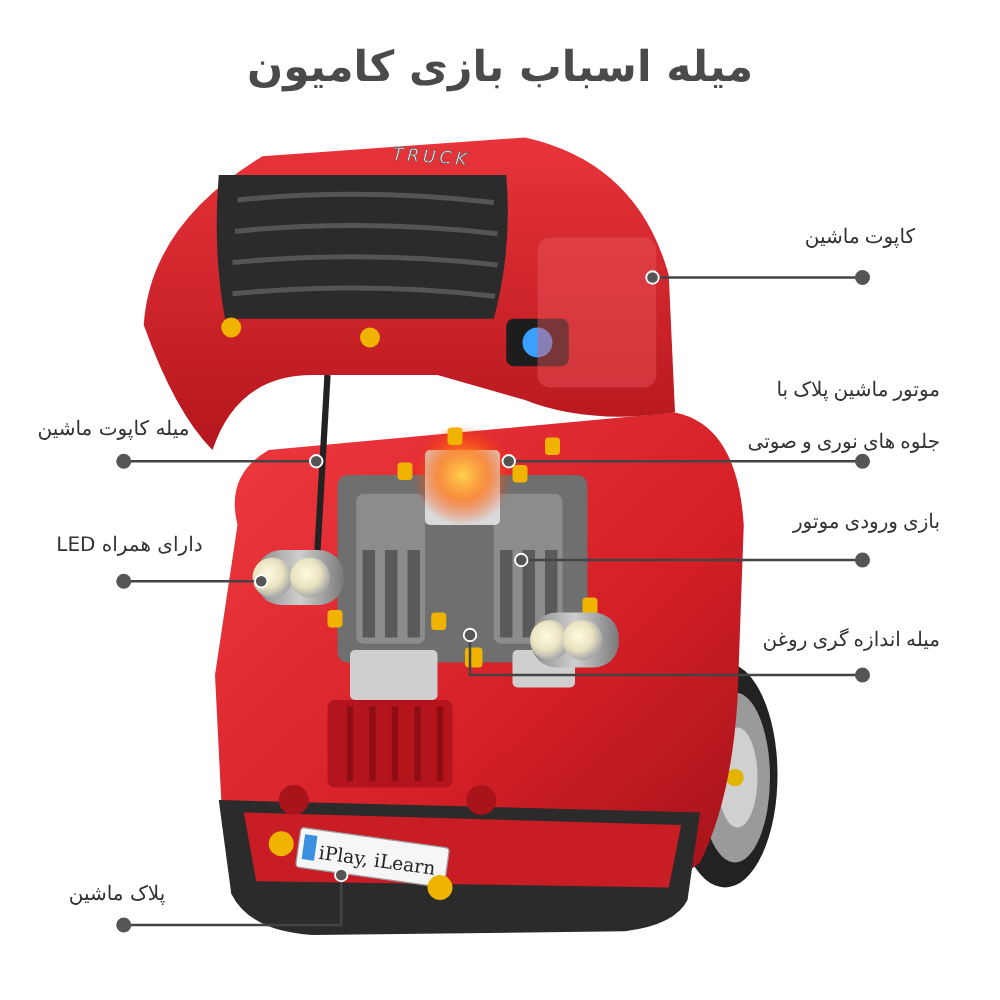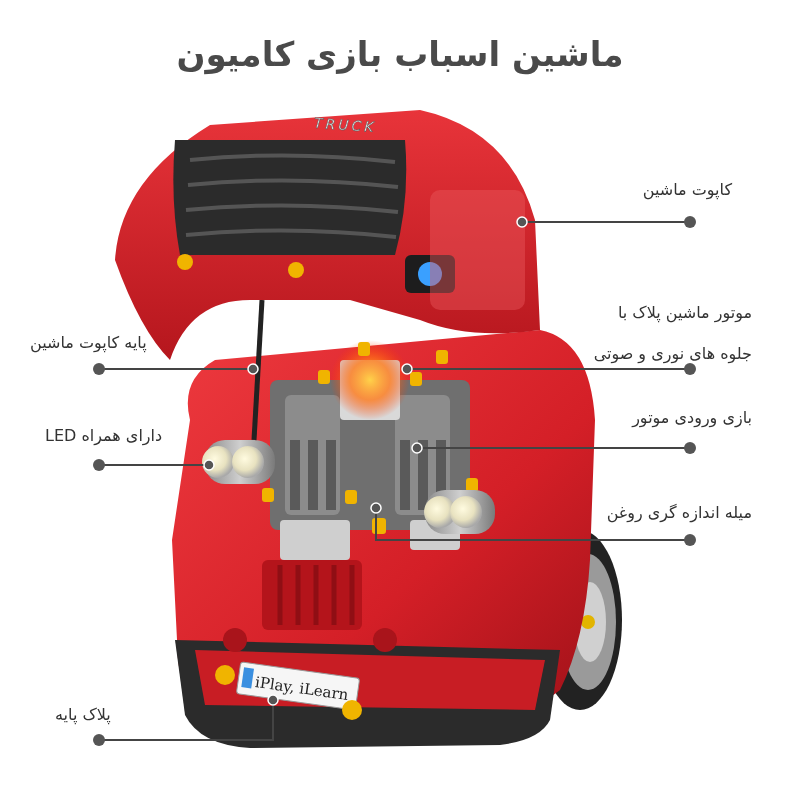--- a/index.html
+++ b/index.html
@@ -3,28 +3,28 @@
 <meta charset="utf-8">
 <style>
   html, body { margin:0; padding:0; background:#ffffff; }
   body { width:800px; height:800px; position:relative; overflow:hidden;
          font-family:"DejaVu Sans", sans-serif; }
   .title { position:absolute; top:34px; left:0; width:800px; text-align:center;
            font-family:"DejaVu Sans", sans-serif; font-weight:bold; font-size:34px;
            color:#4a4a4a; direction:rtl; letter-spacing:0; }
   .label { position:absolute; direction:rtl; color:#333; font-size:16px;
            font-family:"DejaVu Sans", sans-serif; line-height:26px; white-space:nowrap; }
-  .label.right { text-align:center; }
+  .label.right { text-align:center;font-family:Liberation Serif, serif; }
   .label.left { text-align:left; }
   svg.art { position:absolute; left:0; top:0; }
 </style>
 </head>
 <body>
 
-<div class="title">ماشین اسباب بازی کامیون</div>
+<div class="title">میله اسباب بازی کامیون</div>
 
 <svg class="art" width="800" height="800" viewBox="0 0 800 800">
   <defs>
     <linearGradient id="red" x1="0" y1="0" x2="1" y2="1">
       <stop offset="0" stop-color="#ee3a3f"></stop>
       <stop offset="0.6" stop-color="#d41f27"></stop>
       <stop offset="1" stop-color="#9e1118"></stop>
     </linearGradient>
     <linearGradient id="hood" x1="0" y1="0" x2="0" y2="1">
       <stop offset="0" stop-color="#e8343a"></stop>
@@ -164,15 +164,15 @@
     <circle cx="99" cy="740" r="6"></circle>
   </g>
 </svg>
 
 <div class="label right" style="right:68px; top:177px;">کاپوت ماشین</div>
 <div class="label right" style="right:48px; top:300px;">موتور ماشین پلاک با</div>
 <div class="label right" style="right:48px; top:341px;">جلوه های نوری و صوتی</div>
 <div class="label right" style="right:48px; top:405px;">بازی ورودی موتور</div>
 <div class="label right" style="right:48px; top:500px;">میله اندازه گری روغن</div>
 
-<div class="label left" style="left:30px; top:330px;">پایه کاپوت ماشین</div>
+<div class="label left" style="left:30px; top:330px;">میله کاپوت ماشین</div>
 <div class="label left" style="left:45px; top:423px;">دارای همراه LED</div>
-<div class="label left" style="left:55px; top:702px;">پلاک پایه</div>
+<div class="label left" style="left:55px; top:702px;">پلاک ماشین</div>
 
 </body></html>

